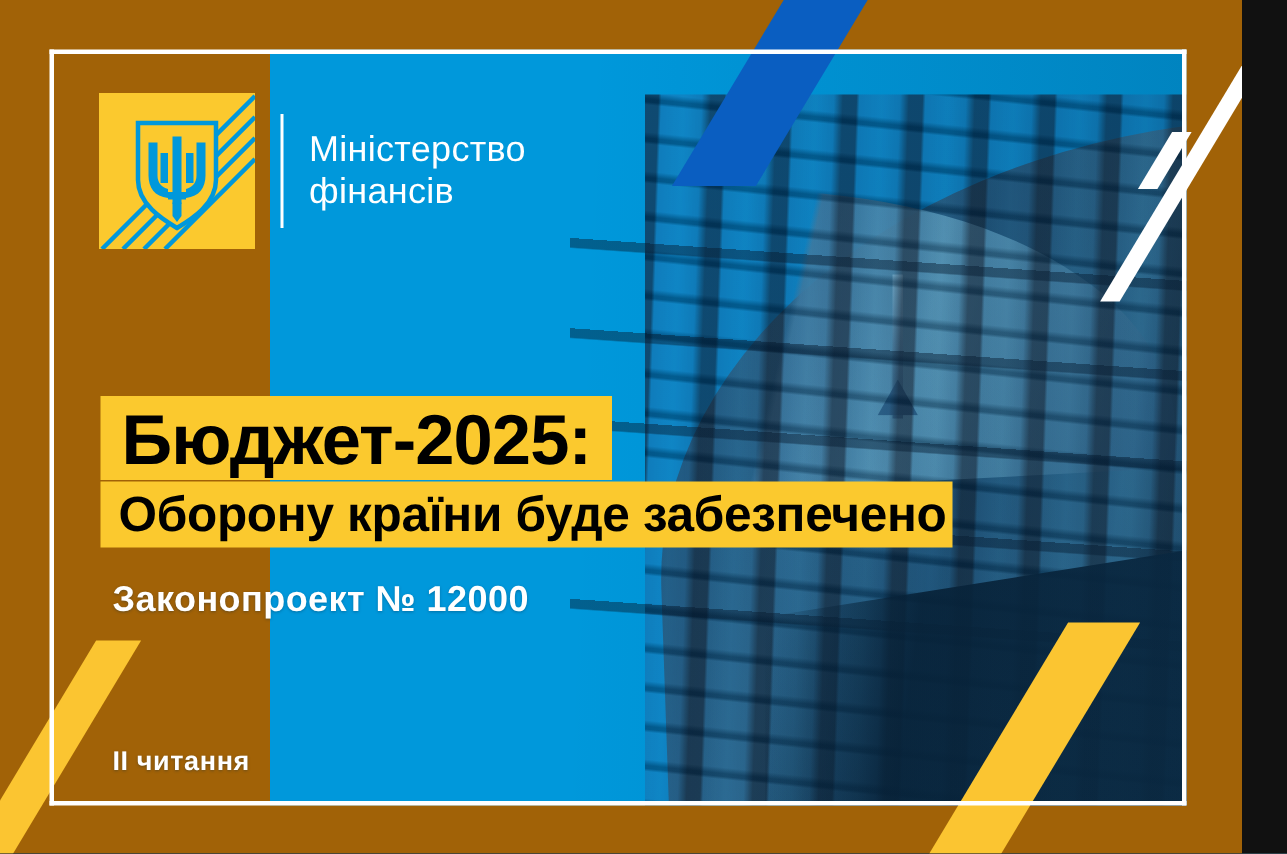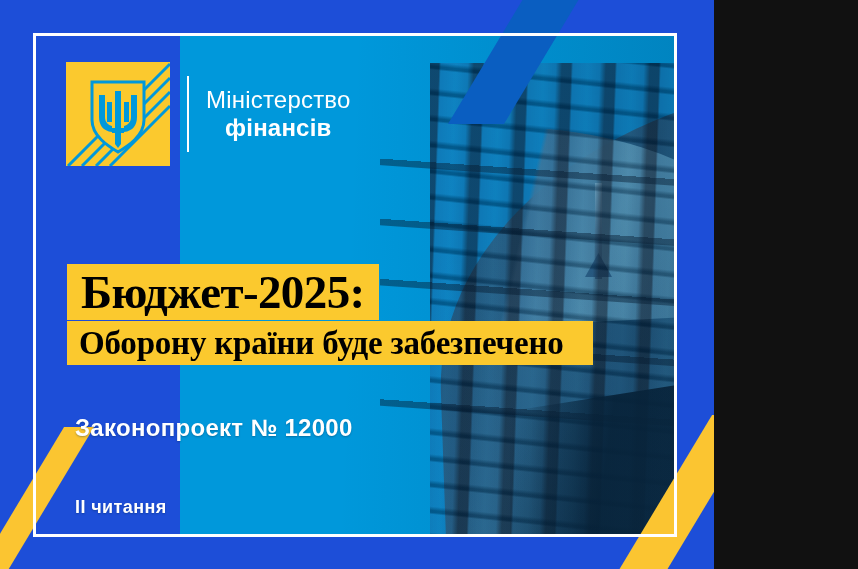--- a/index.html
+++ b/index.html
@@ -1,20 +1,20 @@
 <!DOCTYPE html>
 <html><head>
 <meta charset="utf-8">
 <style>
   html,body{margin:0;padding:0;background:#111;}
   #poster{
     position:relative;
-    width:714px;height:569px;
+    width:828px;height:569px;
     overflow:hidden;
-    background:#1d4ed8;
+    background:#a16207;
     font-family:"Liberation Sans", sans-serif;
     -webkit-font-smoothing:antialiased;
   }
 
   
   .photo{
     position:absolute;
     left:180px; top:33px; right:37px; bottom:32px;
     overflow:hidden;
   }
@@ -172,56 +172,55 @@
   }
   .emblem svg{display:block;width:104px;height:104px;}
   .logo-divider{
     width:2px; height:76px; background:#ffffff; flex:none;
   }
   .logo-text{
     display:flex;flex-direction:column;justify-content:center;
     color:#ffffff; line-height:1.16;
   }
   .logo-text span{display:block;font-size:24px;letter-spacing:.2px;}
-  .logo-text .lt-bold{font-weight:700;text-align:center;}
+  .logo-text .lt-bold{font-weight:400;}
   .logo-text .lt-thin{font-weight:300;}
 
   
   .band{
     position:absolute;
     background:#fbc92e;
     color:#000000;
     font-weight:700;
     white-space:nowrap;
-    display:flex; align-items:center;font-family:Liberation Serif, serif;
+    display:flex; align-items:center;
   }
   .band-1{
     left:67px; top:264px; height:56px;
     padding:0 14px 0 14px;
     font-size:47px;
     letter-spacing:-.6px;
   }
   .band-2{
     left:67px; top:321px; height:44px;
-    padding:0 29px 0 12px;
+    padding:0 4px 0 12px;
     font-size:33px;
     letter-spacing:-.2px;
   }
 
   
   .bill-line{
     position:absolute;
     left:75px; top:386px;
     color:#ffffff;
     font-size:24px;
     font-weight:700;
     letter-spacing:.3px;
     white-space:nowrap;
     text-shadow:0 1px 2px rgba(0,40,70,.35);
-    margin-top:28px;
   }
   .reading-line{
     position:absolute;
     left:75px; top:497px;
     color:#ffffff;
     font-size:18px;
     font-weight:700;
     letter-spacing:.4px;
     white-space:nowrap;
     text-shadow:0 1px 2px rgba(0,40,70,.35);

